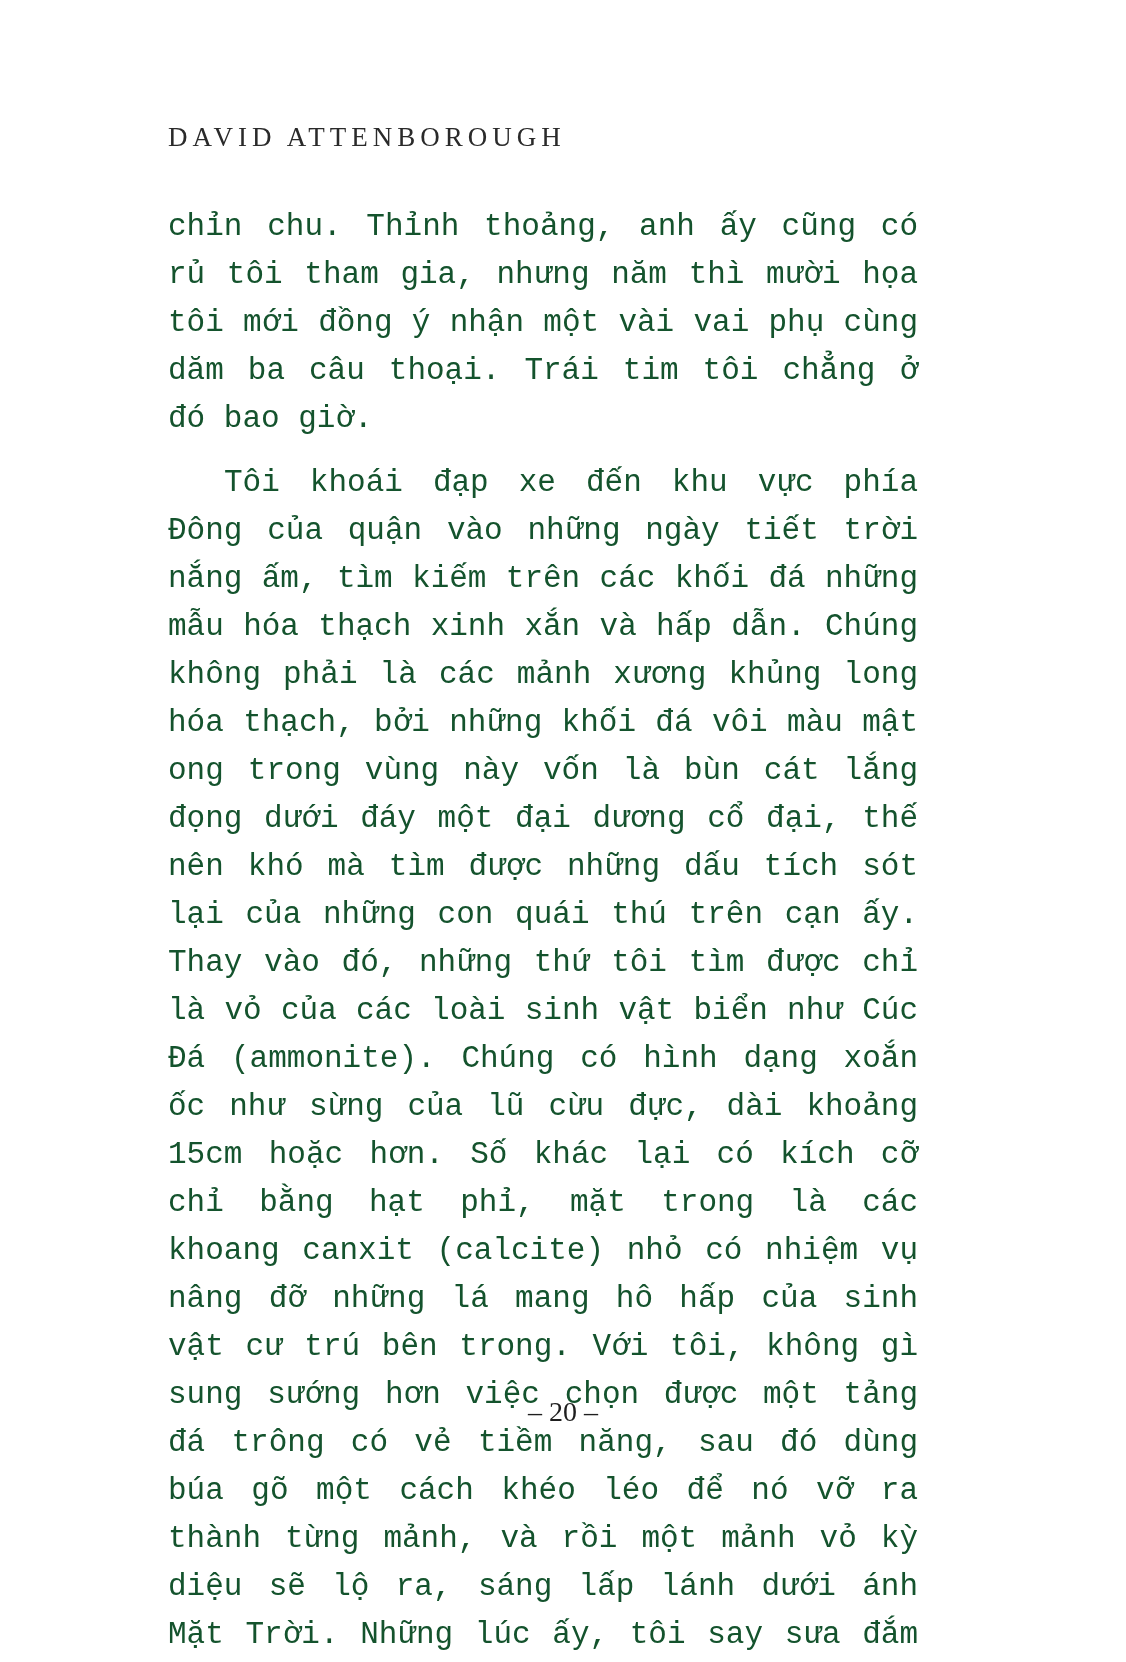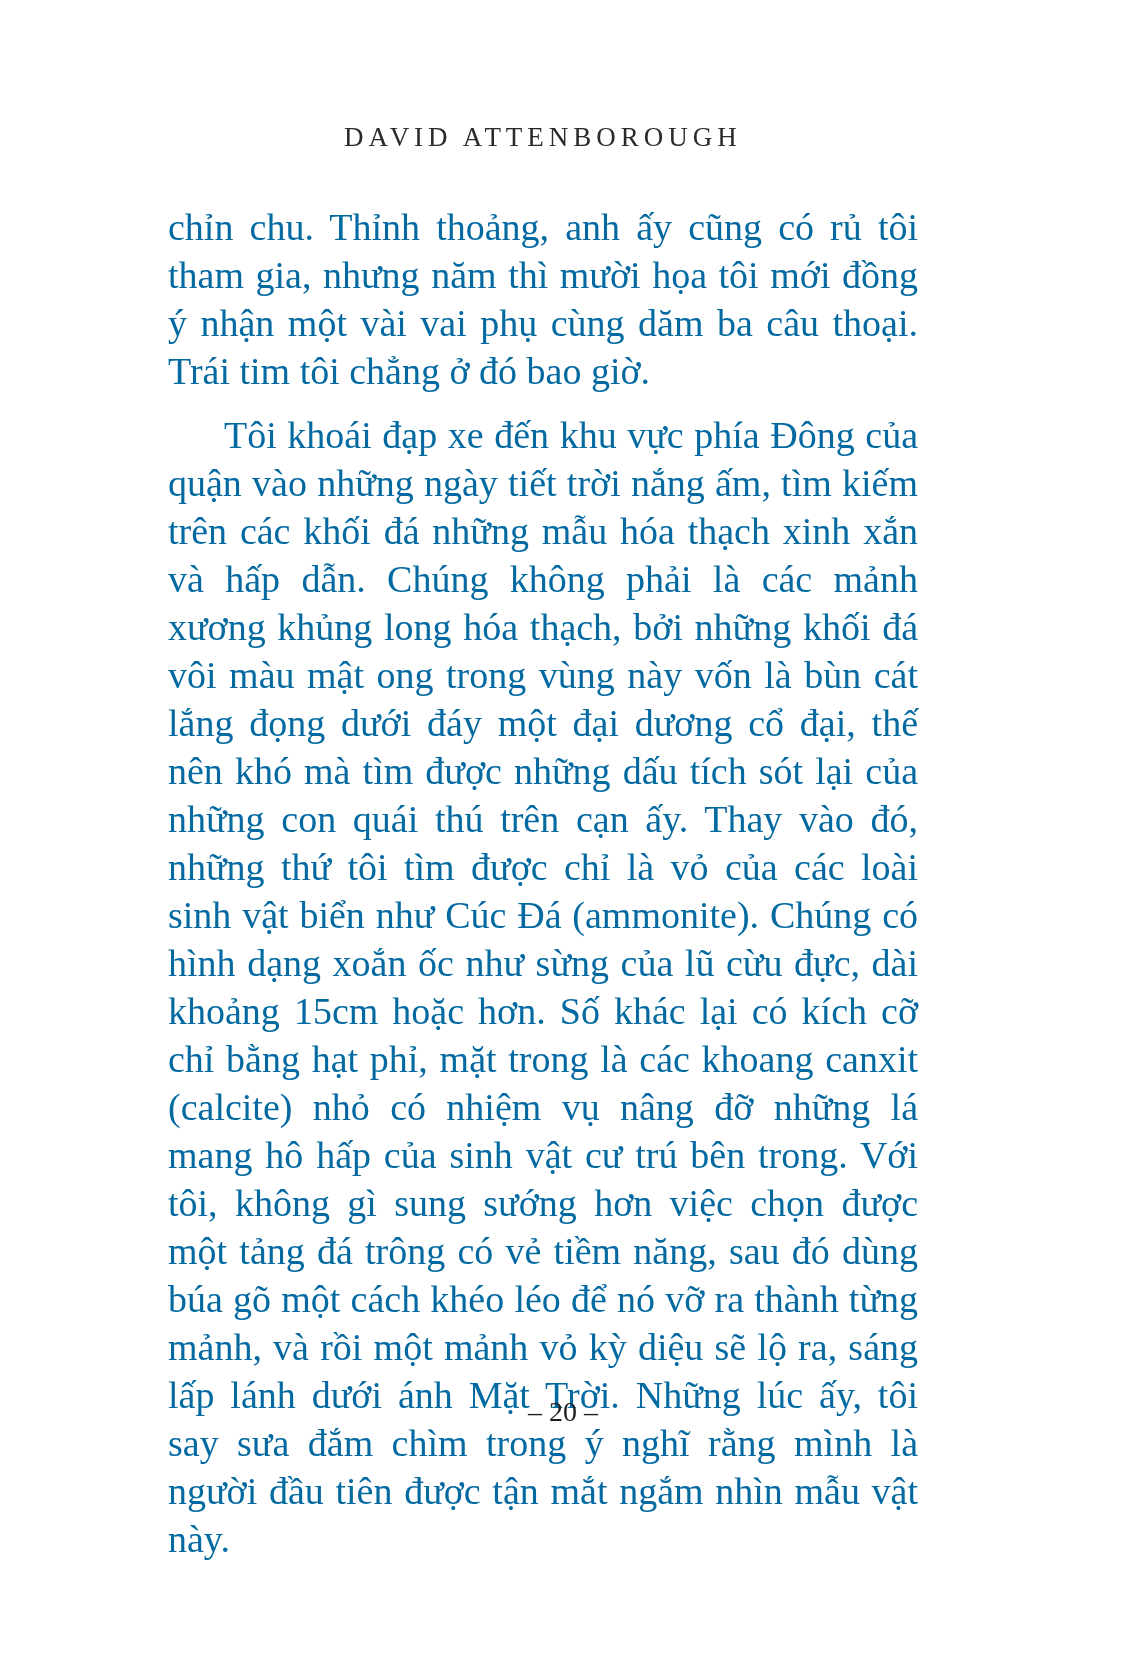--- a/index.html
+++ b/index.html
@@ -16,35 +16,36 @@
     overflow: hidden;
   }
   .page-block {
     position: absolute;
     left: 168px;
     top: 0;
     width: 750px;
   }
   .running-head {
     margin-top: 122px;
-    text-align: center;
+    text-align: left;
     font-size: 27px;
     letter-spacing: 5px;
     color: #2a2a2a;
     font-weight: 400;
   }
   .body-text {
     margin-top: 50px;
   }
   p.para {
-    font-size: 38px;
+    font-size: 31px;
     line-height: 48px;
     text-align: justify;
     margin: 0 0 16px 0;
-    color: #0369a1;
+    color: #14532d;
+    font-family: Liberation Mono, monospace;
   }
   p.para.indent {
     text-indent: 56px;
   }
   .folio {
     position: absolute;
     top: 1396px;
     left: 0;
     width: 1126px;
     text-align: center;

